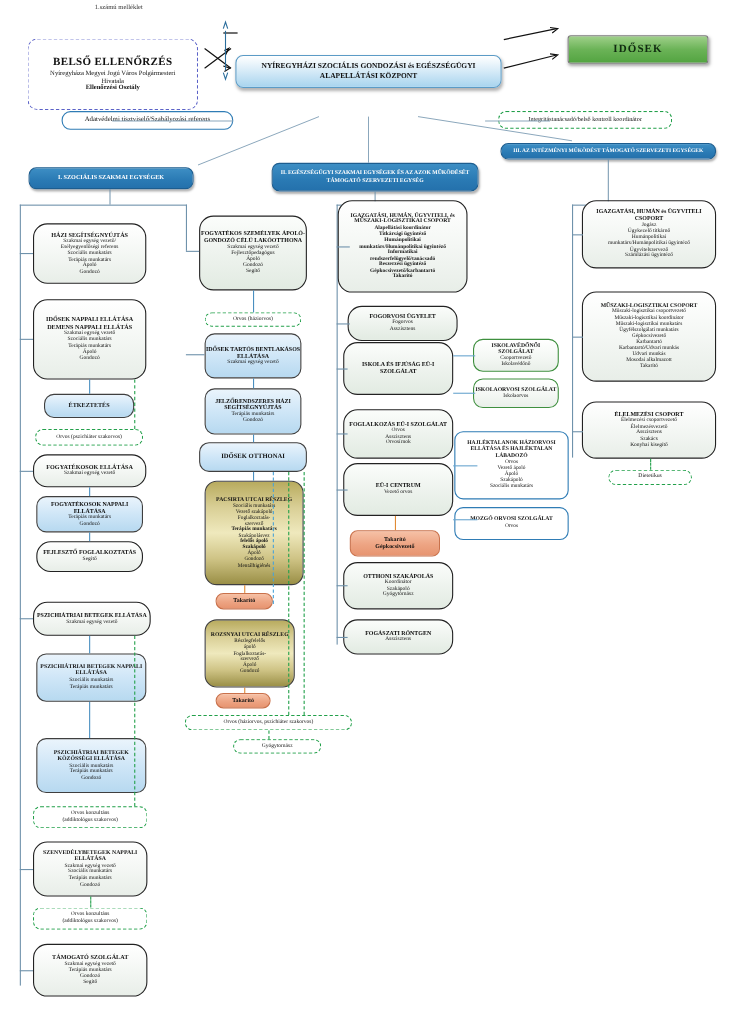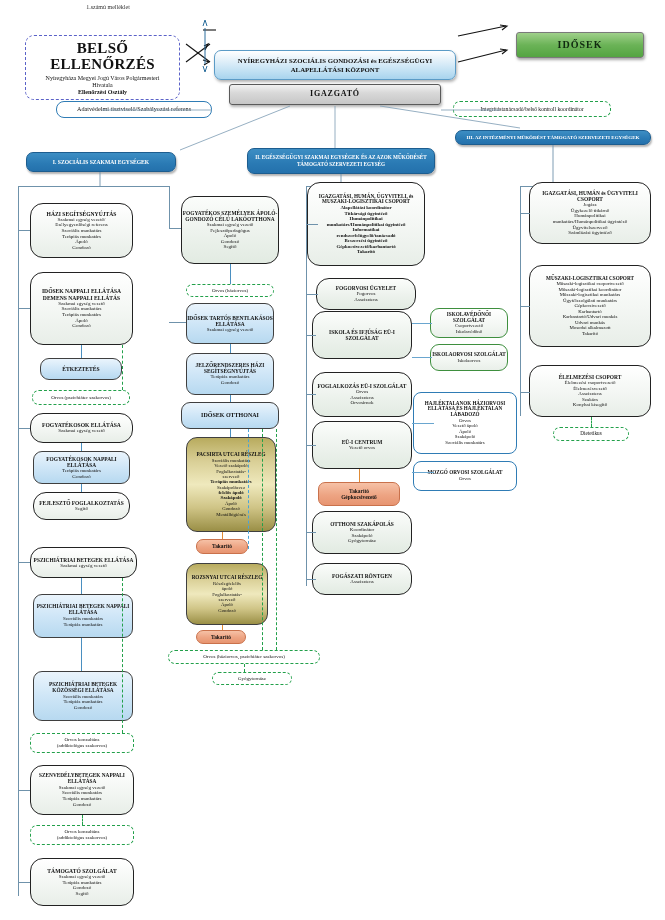--- a/index.html
+++ b/index.html
@@ -51,39 +51,36 @@
 </head>
 <body>
 
 <div id="stage">
 
   <div class="node" style="left:48px;top:2px;width:120px;height:10px;font-size:6px;color:#333;">
     <span>1.számú melléklet</span>
   </div>
 
   <div class="node dashblue" style="left:25px;top:35px;width:155px;height:65px;padding:4px;">
-    <span class="ttl" style="font-size:15px;letter-spacing:.3px;margin-bottom:2px;">BELSŐ ELLENŐRZÉS</span>
+    <span class="ttl" style="font-size:10px;letter-spacing:.3px;margin-bottom:2px;">BELSŐ ELLENŐRZÉS</span>
     <span class="sub" style="font-size:6px;">Nyíregyháza Megyei Jogú Város Polgármesteri</span>
     <span class="sub" style="font-size:6px;">Hivatala</span>
     <span class="sub" style="font-size:6px;font-weight:bold;">Ellenőrzési Osztály</span>
   </div>
 
 
   <div class="node bluegrad" style="left:214px;top:50px;width:242px;height:30px;">
     <span class="ttl" style="font-size:6.8px;">NYÍREGYHÁZI SZOCIÁLIS GONDOZÁSI és EGÉSZSÉGÜGYI</span>
     <span class="ttl" style="font-size:6.8px;margin-top:1px;">ALAPELLÁTÁSI KÖZPONT</span>
   </div>
 
   <div class="node green" style="left:516px;top:32px;width:128px;height:26px;">
     <span class="ttl" style="font-size:10px;letter-spacing:1px;color:#102a10;">IDŐSEK</span>
   </div>
 
-  <div class="node gray" style="left:229px;top:84px;width:212px;height:21px;">
-    <span class="ttl" style="font-size:8px;letter-spacing:.8px;">IGAZGATÓ</span>
-  </div>
 
   <div class="node outblue" style="left:56px;top:101px;width:156px;height:17px;">
     <span class="sub" style="font-size:6.2px;">Adatvédelmi tisztviselő/Szabályozási referens</span>
   </div>
 
   <div class="node dashgreen" style="left:453px;top:101px;width:158px;height:16px;">
     <span class="sub" style="font-size:5.6px;">Integritástanácsadó/belső kontroll koordinátor</span>
   </div>
 
   <div class="node hdrblue" style="left:26px;top:152px;width:150px;height:20px;">

